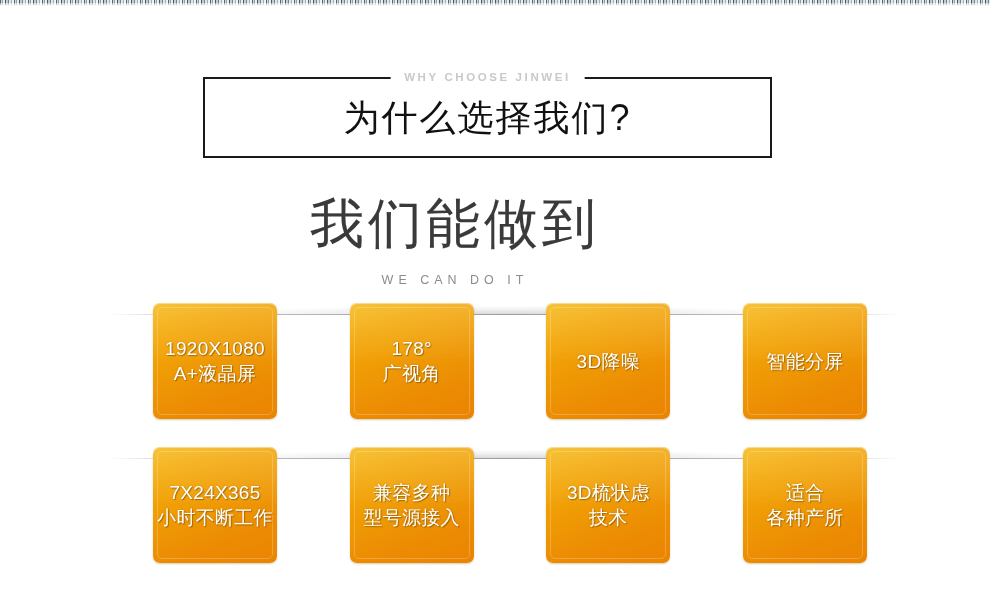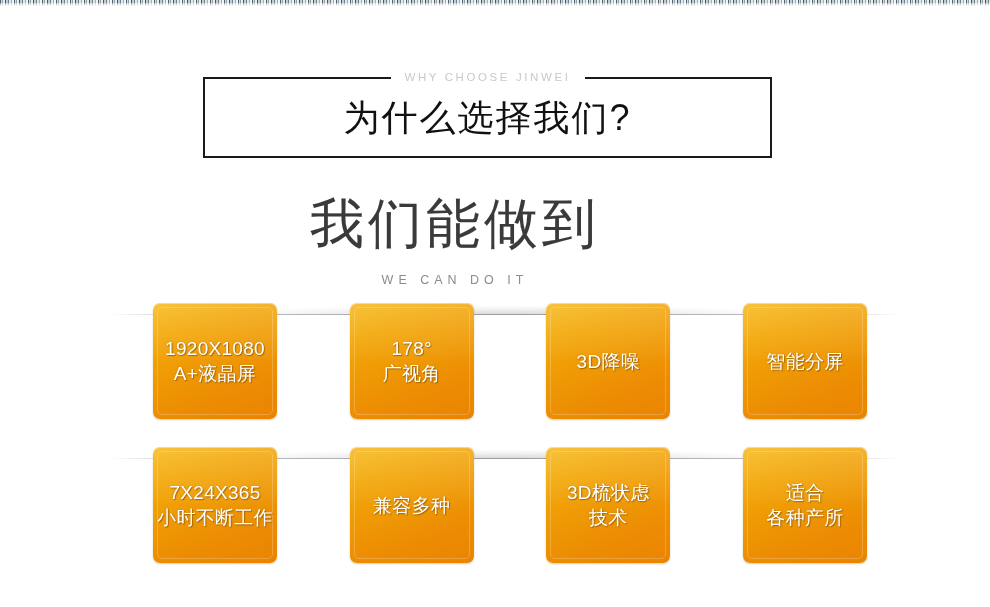--- a/index.html
+++ b/index.html
@@ -83,20 +83,21 @@
     top: -9px;
     transform: translateX(-50%);
     background: #ffffff;
     padding: 0 14px;
     font-size: 11.5px;
     letter-spacing: 2.6px;
     color: #c9c9c9;
     white-space: nowrap;
     line-height: 18px;
     z-index: 2;
+    font-weight: bold;
   }
 
   
   .subtitle-wrap {
     position: absolute;
     left: 0;
     top: 192px;
     width: 910px;
     text-align: center;
   }
@@ -268,20 +269,21 @@
   <div class="cards">
     <div class="card">
       <div class="card-text">
         <span>7X24X365</span>
         <span class="l2">小时不断工作</span>
       </div>
     </div>
     <div class="card">
       <div class="card-text">
         <span>兼容多种</span>
+        <span class="l2">型号源接入</span>
       </div>
     </div>
     <div class="card">
       <div class="card-text">
         <span>3D梳状虑</span>
         <span class="l2">技术</span>
       </div>
     </div>
     <div class="card">
       <div class="card-text">

